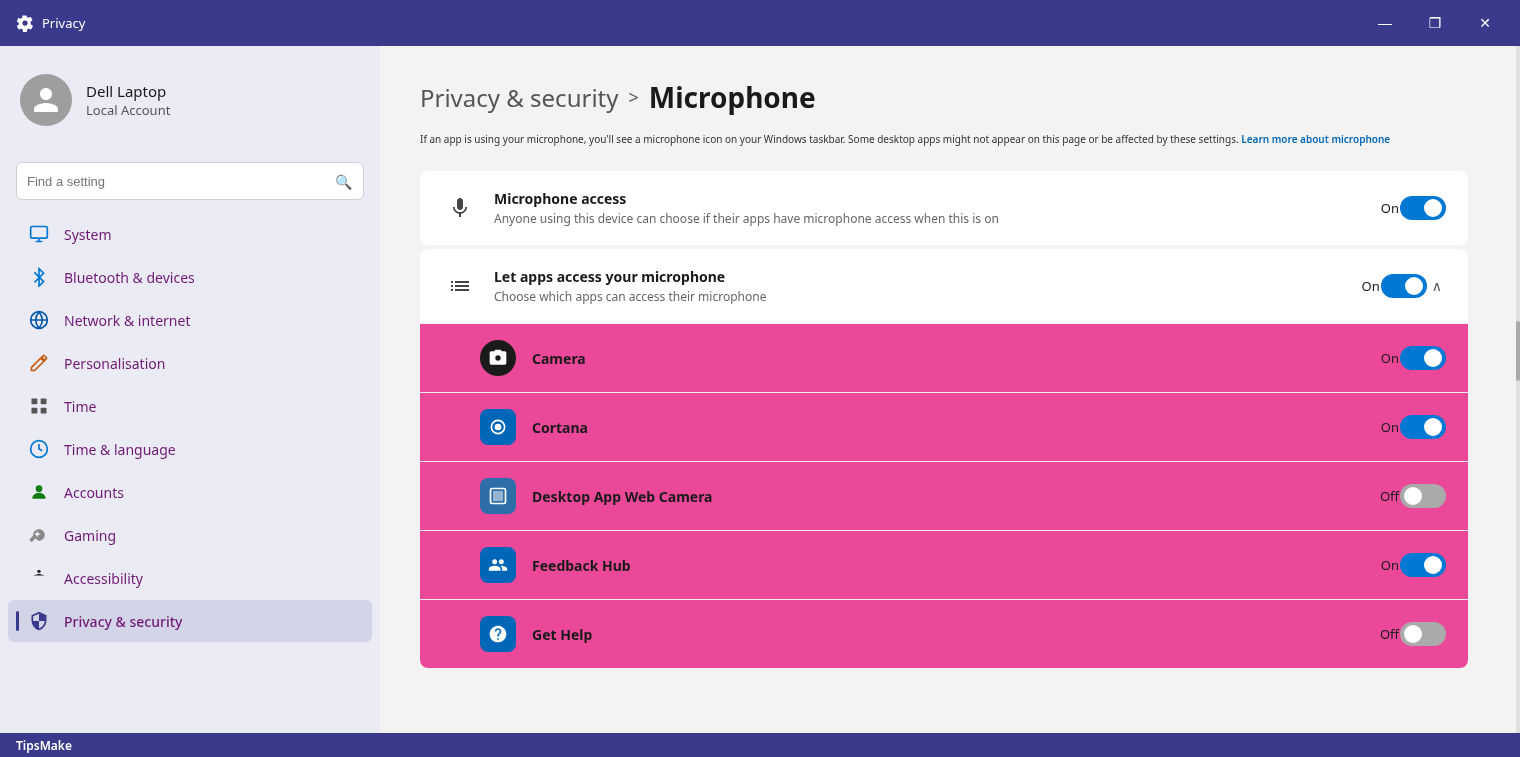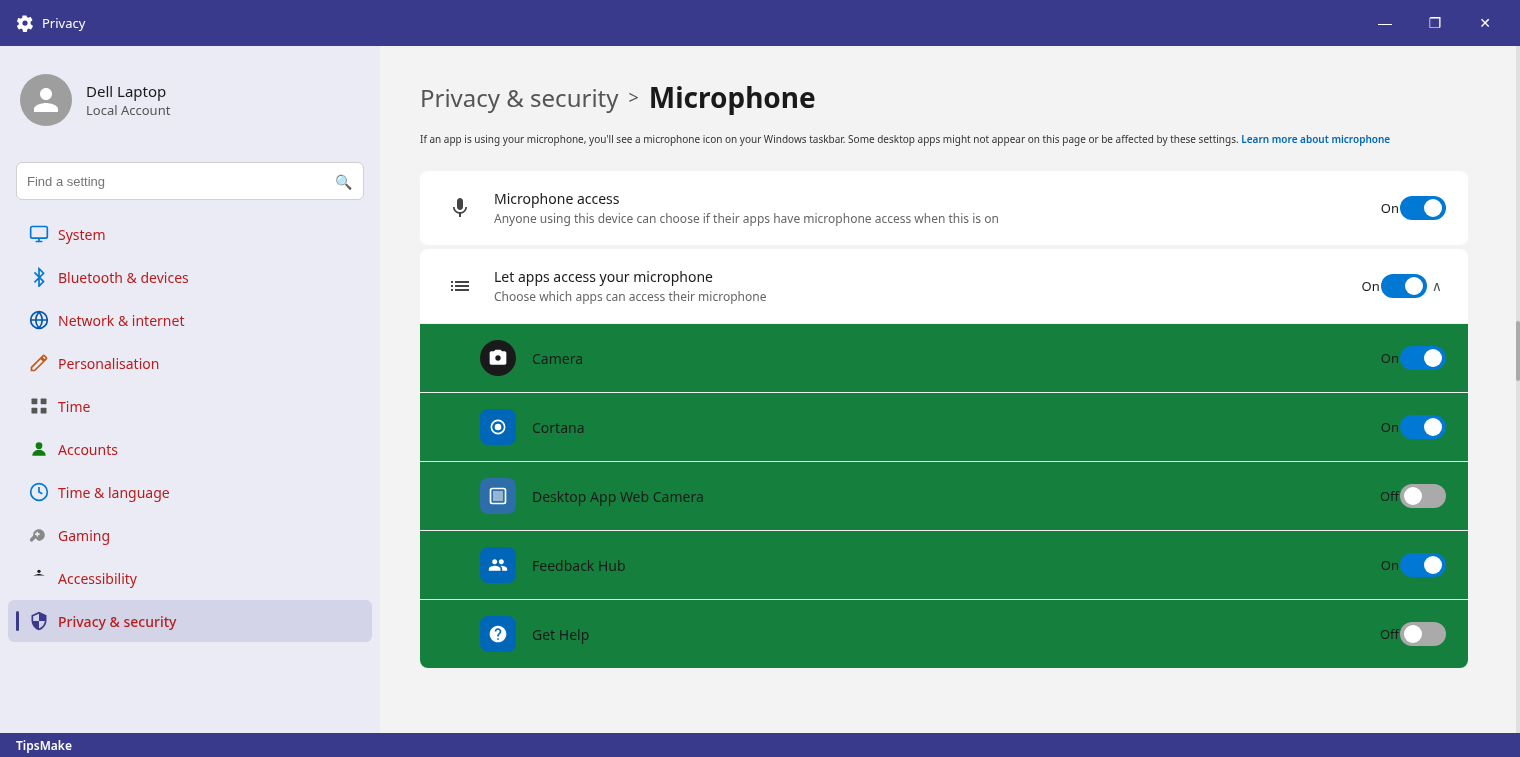--- a/index.html
+++ b/index.html
@@ -116,27 +116,27 @@
       background: transparent;
     }
     .search-icon {
       color: #666;
       font-size: 14px;
     }
 
     .nav-item {
       display: flex;
       align-items: center;
-      gap: 8px;
+      gap: 14px;
       padding: 10px 20px;
       cursor: pointer;
       border-radius: 6px;
       margin: 1px 8px;
       font-size: 14px;
-      color: #b91c1c;
+      color: #701a75;
     }
     .nav-item.active {
       background: #d4d4e8;
       font-weight: 500;
     }
     .nav-icon {
       width: 22px;
       height: 22px;
       display: flex;
       align-items: center;
@@ -240,21 +240,21 @@
       font-size: 20px;
       flex-shrink: 0;
       color: #555;
     }
 
     .setting-info {
       flex: 1;
     }
     .setting-title {
       font-size: 14px;
-      font-weight: 400;
+      font-weight: 700;
       color: #1a1a1a;
     }
     .setting-desc {
       font-size: 12px;
       color: #666;
       margin-top: 2px;
     }
 
     .setting-controls {
       display: flex;
@@ -307,21 +307,21 @@
       padding: 4px;
     }
 
     
     .sub-setting-row {
       display: flex;
       align-items: center;
       padding: 16px 22px 16px 60px;
       gap: 16px;
       border-bottom: 1px solid #f0f0f0;
-      background: #15803d;
+      background: #ec4899;
       min-height: 64px;
     }
     .sub-setting-row:last-child { border-bottom: none; }
 
     .app-icon-circle {
       width: 36px;
       height: 36px;
       border-radius: 8px;
       display: flex;
       align-items: center;
@@ -451,36 +451,36 @@
           <svg width="20" height="20" viewBox="0 0 24 24" fill="#555">
               <rect x="3" y="3" width="7" height="7" rx="1"></rect>
               <rect x="14" y="3" width="7" height="7" rx="1"></rect>
               <rect x="3" y="14" width="7" height="7" rx="1"></rect>
               <rect x="14" y="14" width="7" height="7" rx="1"></rect>
             </svg>
         </span>
         <span>Time</span>
       </div>
       <div class="nav-item">
+        <span class="nav-icon nav-icon-time">
+          <svg width="20" height="20" viewBox="0 0 24 24" fill="none" stroke="#0078d4" stroke-width="2">
+              <circle cx="12" cy="12" r="10"></circle>
+              <path d="M12 6v6l4 2"></path>
+            </svg>
+        </span>
+        <span>Time &amp; language</span>
+      </div>
+      <div class="nav-item">
         <span class="nav-icon nav-icon-accounts">
           <svg width="20" height="20" viewBox="0 0 24 24" fill="#107c10">
               <circle cx="12" cy="8" r="4"></circle>
               <path d="M4 20c0-4 3.58-7 8-7s8 3 8 7"></path>
             </svg>
         </span>
         <span>Accounts</span>
-      </div>
-      <div class="nav-item">
-        <span class="nav-icon nav-icon-time">
-          <svg width="20" height="20" viewBox="0 0 24 24" fill="none" stroke="#0078d4" stroke-width="2">
-              <circle cx="12" cy="12" r="10"></circle>
-              <path d="M12 6v6l4 2"></path>
-            </svg>
-        </span>
-        <span>Time &amp; language</span>
       </div>
       <div class="nav-item">
         <span class="nav-icon nav-icon-gaming">
           <svg width="20" height="20" viewBox="0 0 24 24" fill="#888">
               <path d="M7.97 16L5 19c-.67.67-1 1-1.7 1A2.3 2.3 0 0 1 1 17.7c0-.7.33-1.03 1-1.7l3-2.97c-.04-.34-.07-.68-.07-1.03 0-3.87 3.13-7 7-7s7 3.13 7 7-3.13 7-7 7c-.35 0-.69-.03-1.03-.07zM12 10h-1V9a1 1 0 0 0-2 0v1H8a1 1 0 0 0 0 2h1v1a1 1 0 0 0 2 0v-1h1a1 1 0 0 0 0-2z"></path>
             </svg>
         </span>
         <span>Gaming</span>
       </div>
       <div class="nav-item">

